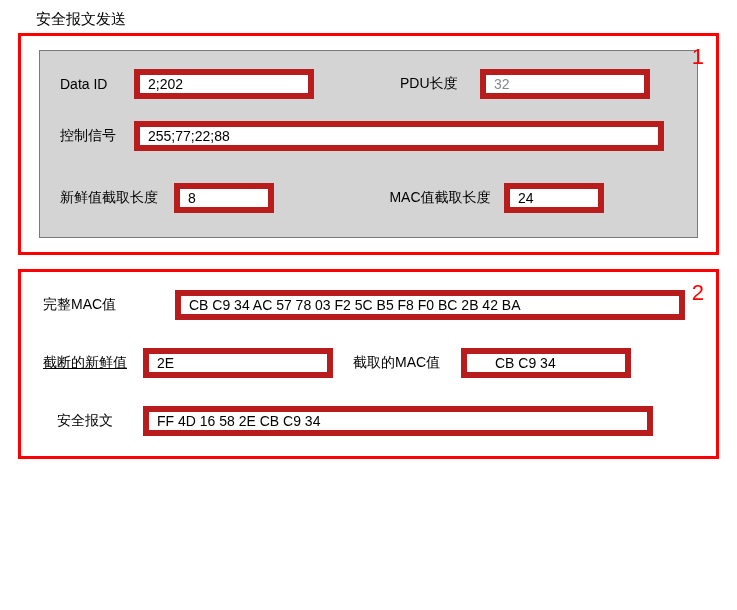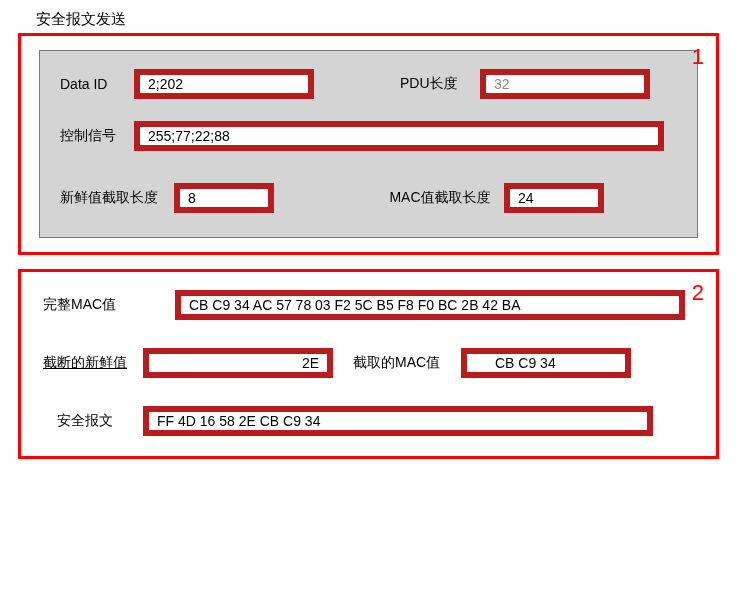--- a/index.html
+++ b/index.html
@@ -72,21 +72,21 @@
       color: #ff0000;
       font-size: 22px;
       font-weight: 400;
     }
     .box2 { padding: 18px 22px 20px 22px; }
     .box2 .row { margin-bottom: 20px; }
     .box2 .row:last-child { margin-bottom: 0; }
     .field-fullmac .label { width: 92px; }
     .field-fullmac input { width: 510px; margin-left: 32px; }
     .field-truncfresh .label { width: 92px; text-decoration: underline; }
-    .field-truncfresh input { width: 190px; text-align: right; }
+    .field-truncfresh input { width: 190px; }
     .field-truncmac { margin-left: 20px; }
     .field-truncmac .label { width: 100px; }
     .field-truncmac input { width: 170px; padding-left: 28px; }
     .field-secmsg .label { width: 78px; margin-left: 14px; }
     .field-secmsg input { width: 510px; }
     .row-sep2 { height: 8px; }
   </style>
 </head>
 <body>
 

